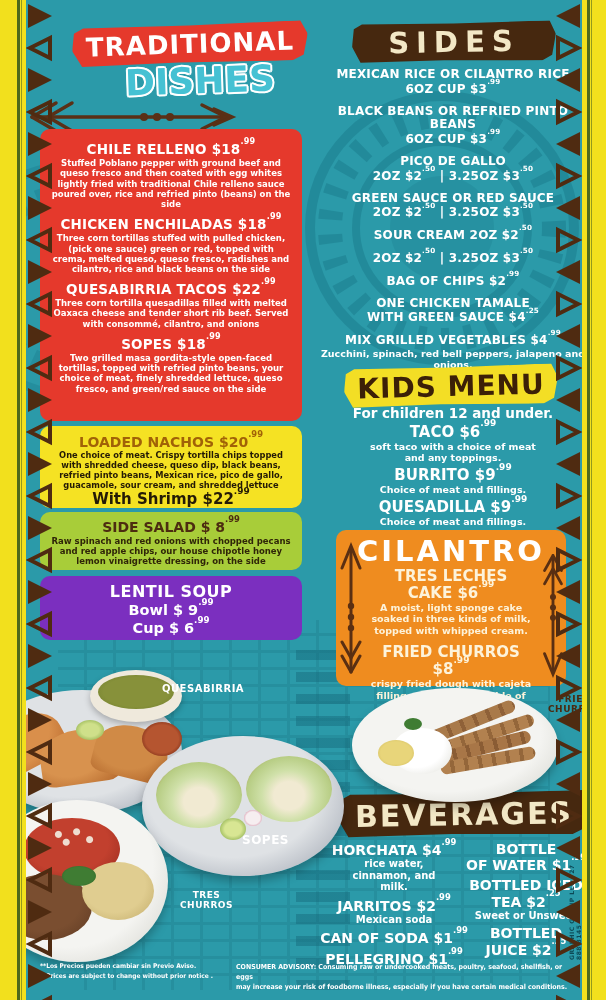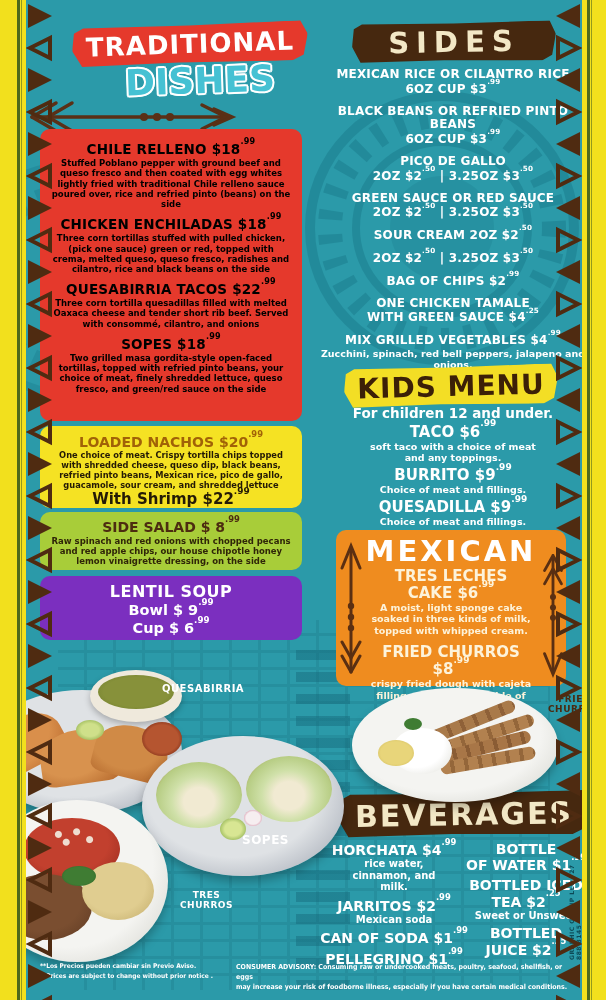--- a/index.html
+++ b/index.html
@@ -24,21 +24,21 @@
 
   
   .brush{clip-path:polygon(1% 14%,5% 2%,50% 4%,97% 0%,100% 34%,98% 86%,93% 100%,45% 95%,4% 98%,0 58%);
          display:flex;align-items:center;justify-content:center;font-weight:bold;z-index:5;}
   .brush-red{background:#e5392c;color:#fff;}
   .brush-brown{background:#46280f;color:#f3e8c6;}
   .brush-yellow{background:#f3de25;color:#3c2007;}
 
   
   .panel{border-radius:10px;text-align:center;z-index:5;box-sizing:border-box;}
-  .red-box{background:#e5392c;color:#000000;padding:12px 11px 8px;}
+  .red-box{background:#e5392c;color:#ffffff;padding:12px 11px 8px;}
   .yellow-box{background:#f5e223;color:#241a06;padding:7px 10px 4px;}
   .green-box{background:#a8cd39;padding:6px 10px 4px;}
   .purple-box{background:#7b2fbf;color:#fff;padding:6px 10px 4px;}
   .orange-box{background:#ef8c1f;color:#fdf3da;padding:4px 8px;}
 
   .t-item{margin-bottom:7px;}
   .t-name{font-size:13.5px;font-weight:bold;line-height:1.2;letter-spacing:.2px;}
   .t-desc{font-size:8.5px;font-weight:bold;line-height:1.2;margin-top:1px;}
 
   .y-title{font-size:14px;font-weight:bold;color:#a16207;}
@@ -221,21 +221,21 @@
       <div class="k-name">BURRITO $9<sup>.99</sup></div>
       <div class="k-desc">Choice of meat and fillings.</div>
     </div>
     <div class="k-item">
       <div class="k-name">QUESADILLA $9<sup>.99</sup></div>
       <div class="k-desc">Choice of meat and fillings.</div>
     </div>
   </div>
 
   <div class="abs panel orange-box" style="left:336px;top:530px;width:230px;height:156px;">
-    <div class="d-title">MEXICAN</div>
+    <div class="d-title">CILANTRO</div>
     <div class="d-item">
       <div class="d-name">TRES LECHES CAKE $6<sup>.99</sup></div>
       <div class="d-desc">A moist, light sponge cake soaked in three kinds of milk, topped with whipped cream.</div>
     </div>
     <div class="d-item">
       <div class="d-name">FRIED CHURROS $8<sup>.99</sup></div>
       <div class="d-desc">crispy fried dough with cajeta filling. served with a side of chocolate sauce.</div>
     </div>
   </div>
   <svg class="abs" style="left:340px;top:540px;z-index:6;" width="22" height="140" viewBox="0 0 22 140">

